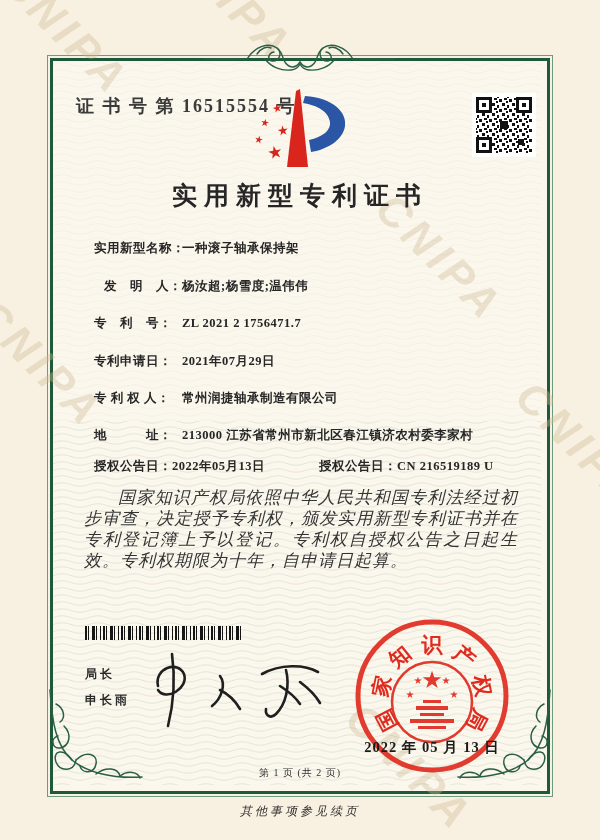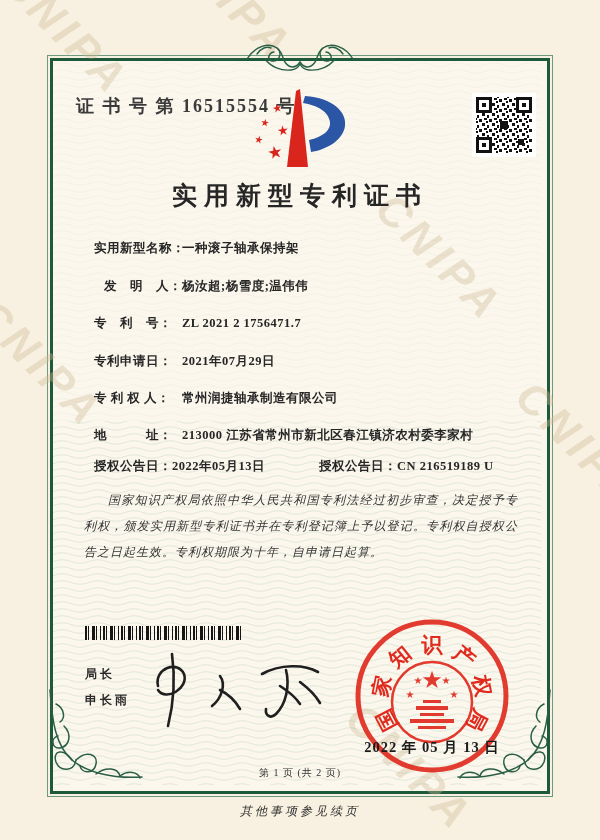--- a/index.html
+++ b/index.html
@@ -43,21 +43,21 @@
   }
   
   .row{
     position:absolute;left:85px;z-index:4;white-space:nowrap;
     font-size:12.5px;font-weight:bold;color:#262626;letter-spacing:.5px;margin-left:9px;
   }
   .row .lbl{display:inline-block;width:88px;}
   
   .body-text{
     position:absolute;left:84px;top:487px;width:434px;z-index:4;
-    font-size:12px;line-height:26px;text-align:justify;
+    font-size:17px;line-height:21px;text-align:justify;
     font-style:italic;color:#333;letter-spacing:1px;
   }
   .body-text p{margin:0;text-indent:2em;}
   
   .barcode{
     position:absolute;left:85px;top:626px;width:157px;height:14px;z-index:4;
     background:repeating-linear-gradient(90deg,
       #151515 0 2px,transparent 2px 3px,
       #151515 3px 4px,transparent 4px 7px,
       #151515 7px 10px,transparent 10px 11px,

